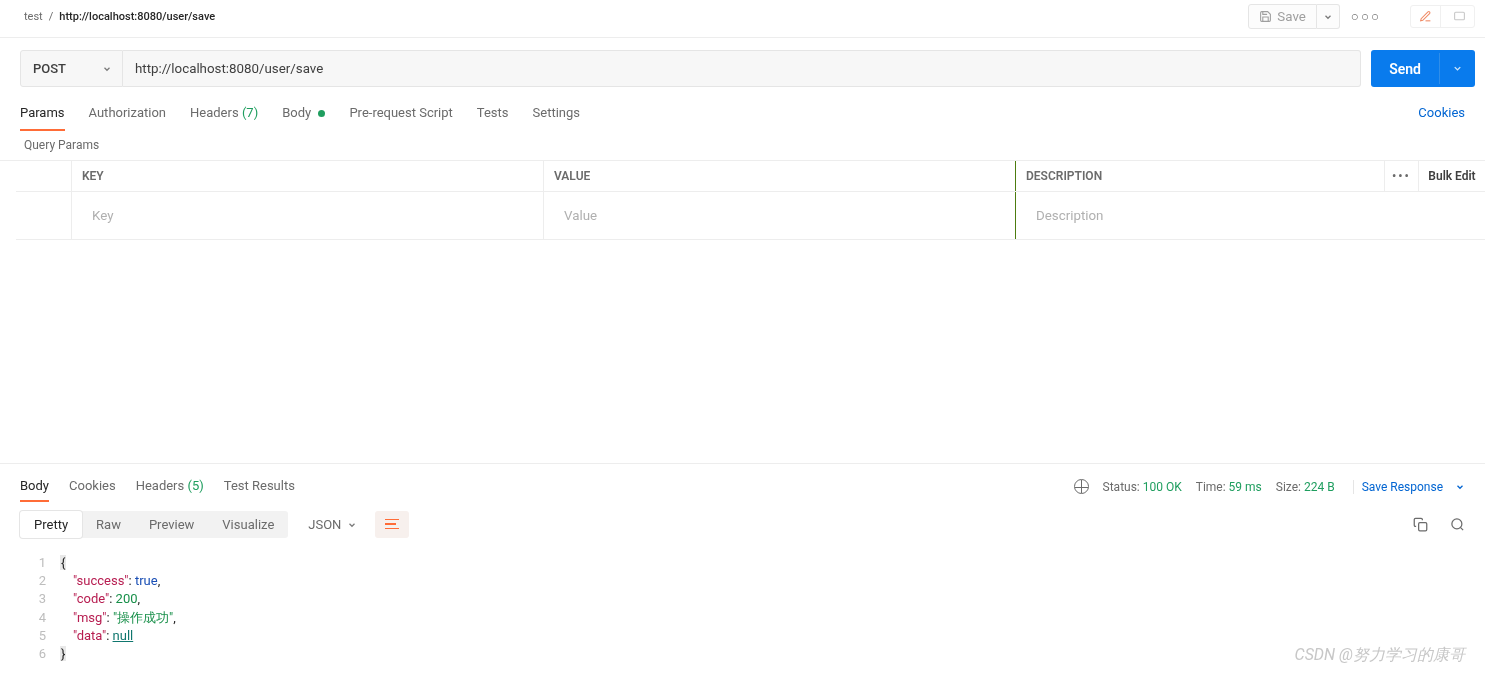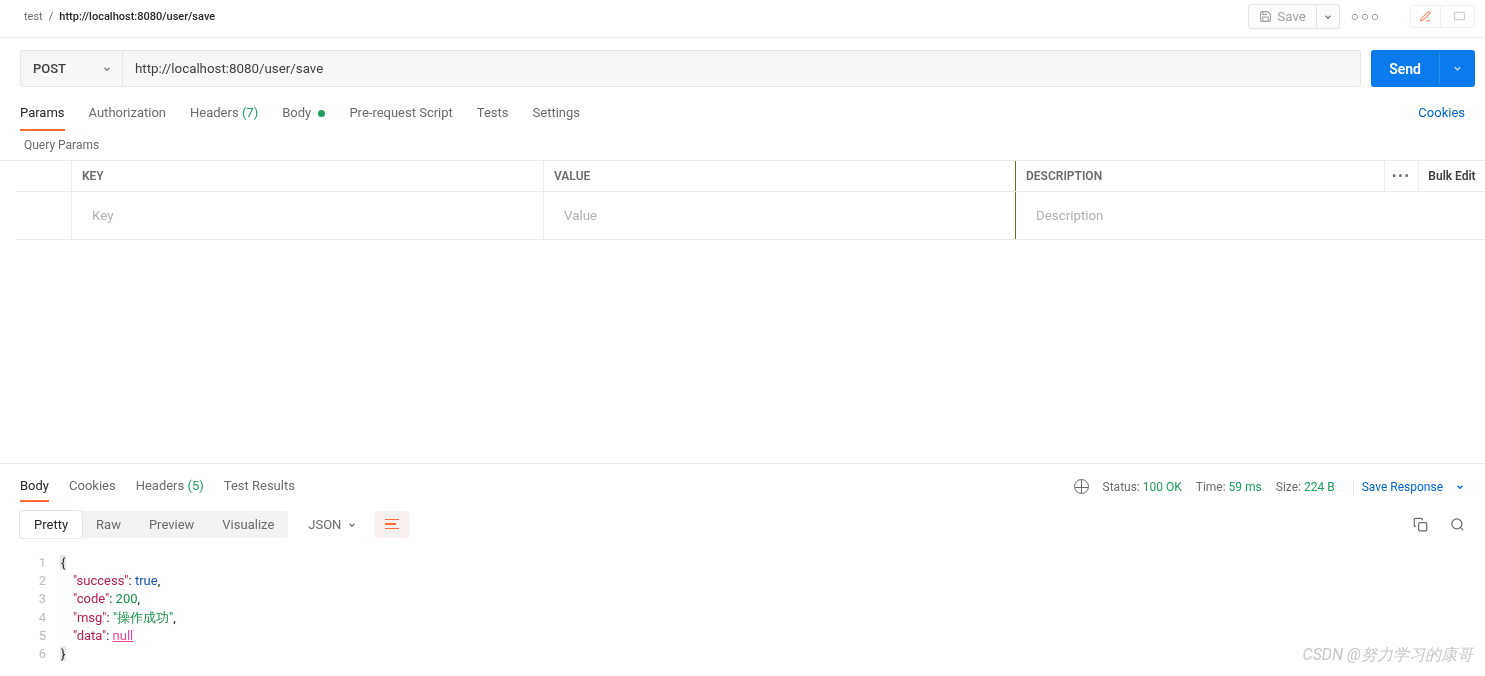--- a/index.html
+++ b/index.html
@@ -65,24 +65,24 @@
 .wrap-icon::after { content:""; position:absolute; top:3.2px; left:0; right:3px; height:1.8px; background:#ff6c37; }
 .view-icons-right { margin-left:auto; display:flex; gap:22px; color:#6b6b6b; }
 .code-area { padding: 6px 0 20px 36px; font-family: Consolas, Monaco, "Courier New", monospace; font-size:13px; line-height:1.4; }
 .code-line { display:flex; }
 .ln { width:24px; text-align:right; color:#bdbdbd; padding-right:14px; user-select:none; }
 .code { white-space:pre; }
 .k { color:#b71c50; }
 .s { color:#178f49; }
 .n { color:#178f49; }
 .b { color:#1a4fb5; }
-.nullv { color:#ec4899;text-decoration:underline; }
+.nullv { color:#0f766e;text-decoration:underline; }
 .p { color:#262626; }
 .hl { background:#e8e8e8; padding:0 1px; }
-.watermark { position:fixed; right:12px; bottom:10px; color:#c7c7c7; font-size:16px; font-style:italic; pointer-events:none; }
+.watermark { position:fixed; right:20px; bottom:10px; color:#c7c7c7; font-size:16px; font-style:italic; pointer-events:none; }
 svg { display:block; }
 </style>
 </head>
 <body>
 
 <div class="header-bar">
   <div class="breadcrumb">
     <span>test</span>
     <span>/</span>
     <span class="strong">http://localhost:8080/user/save</span>

